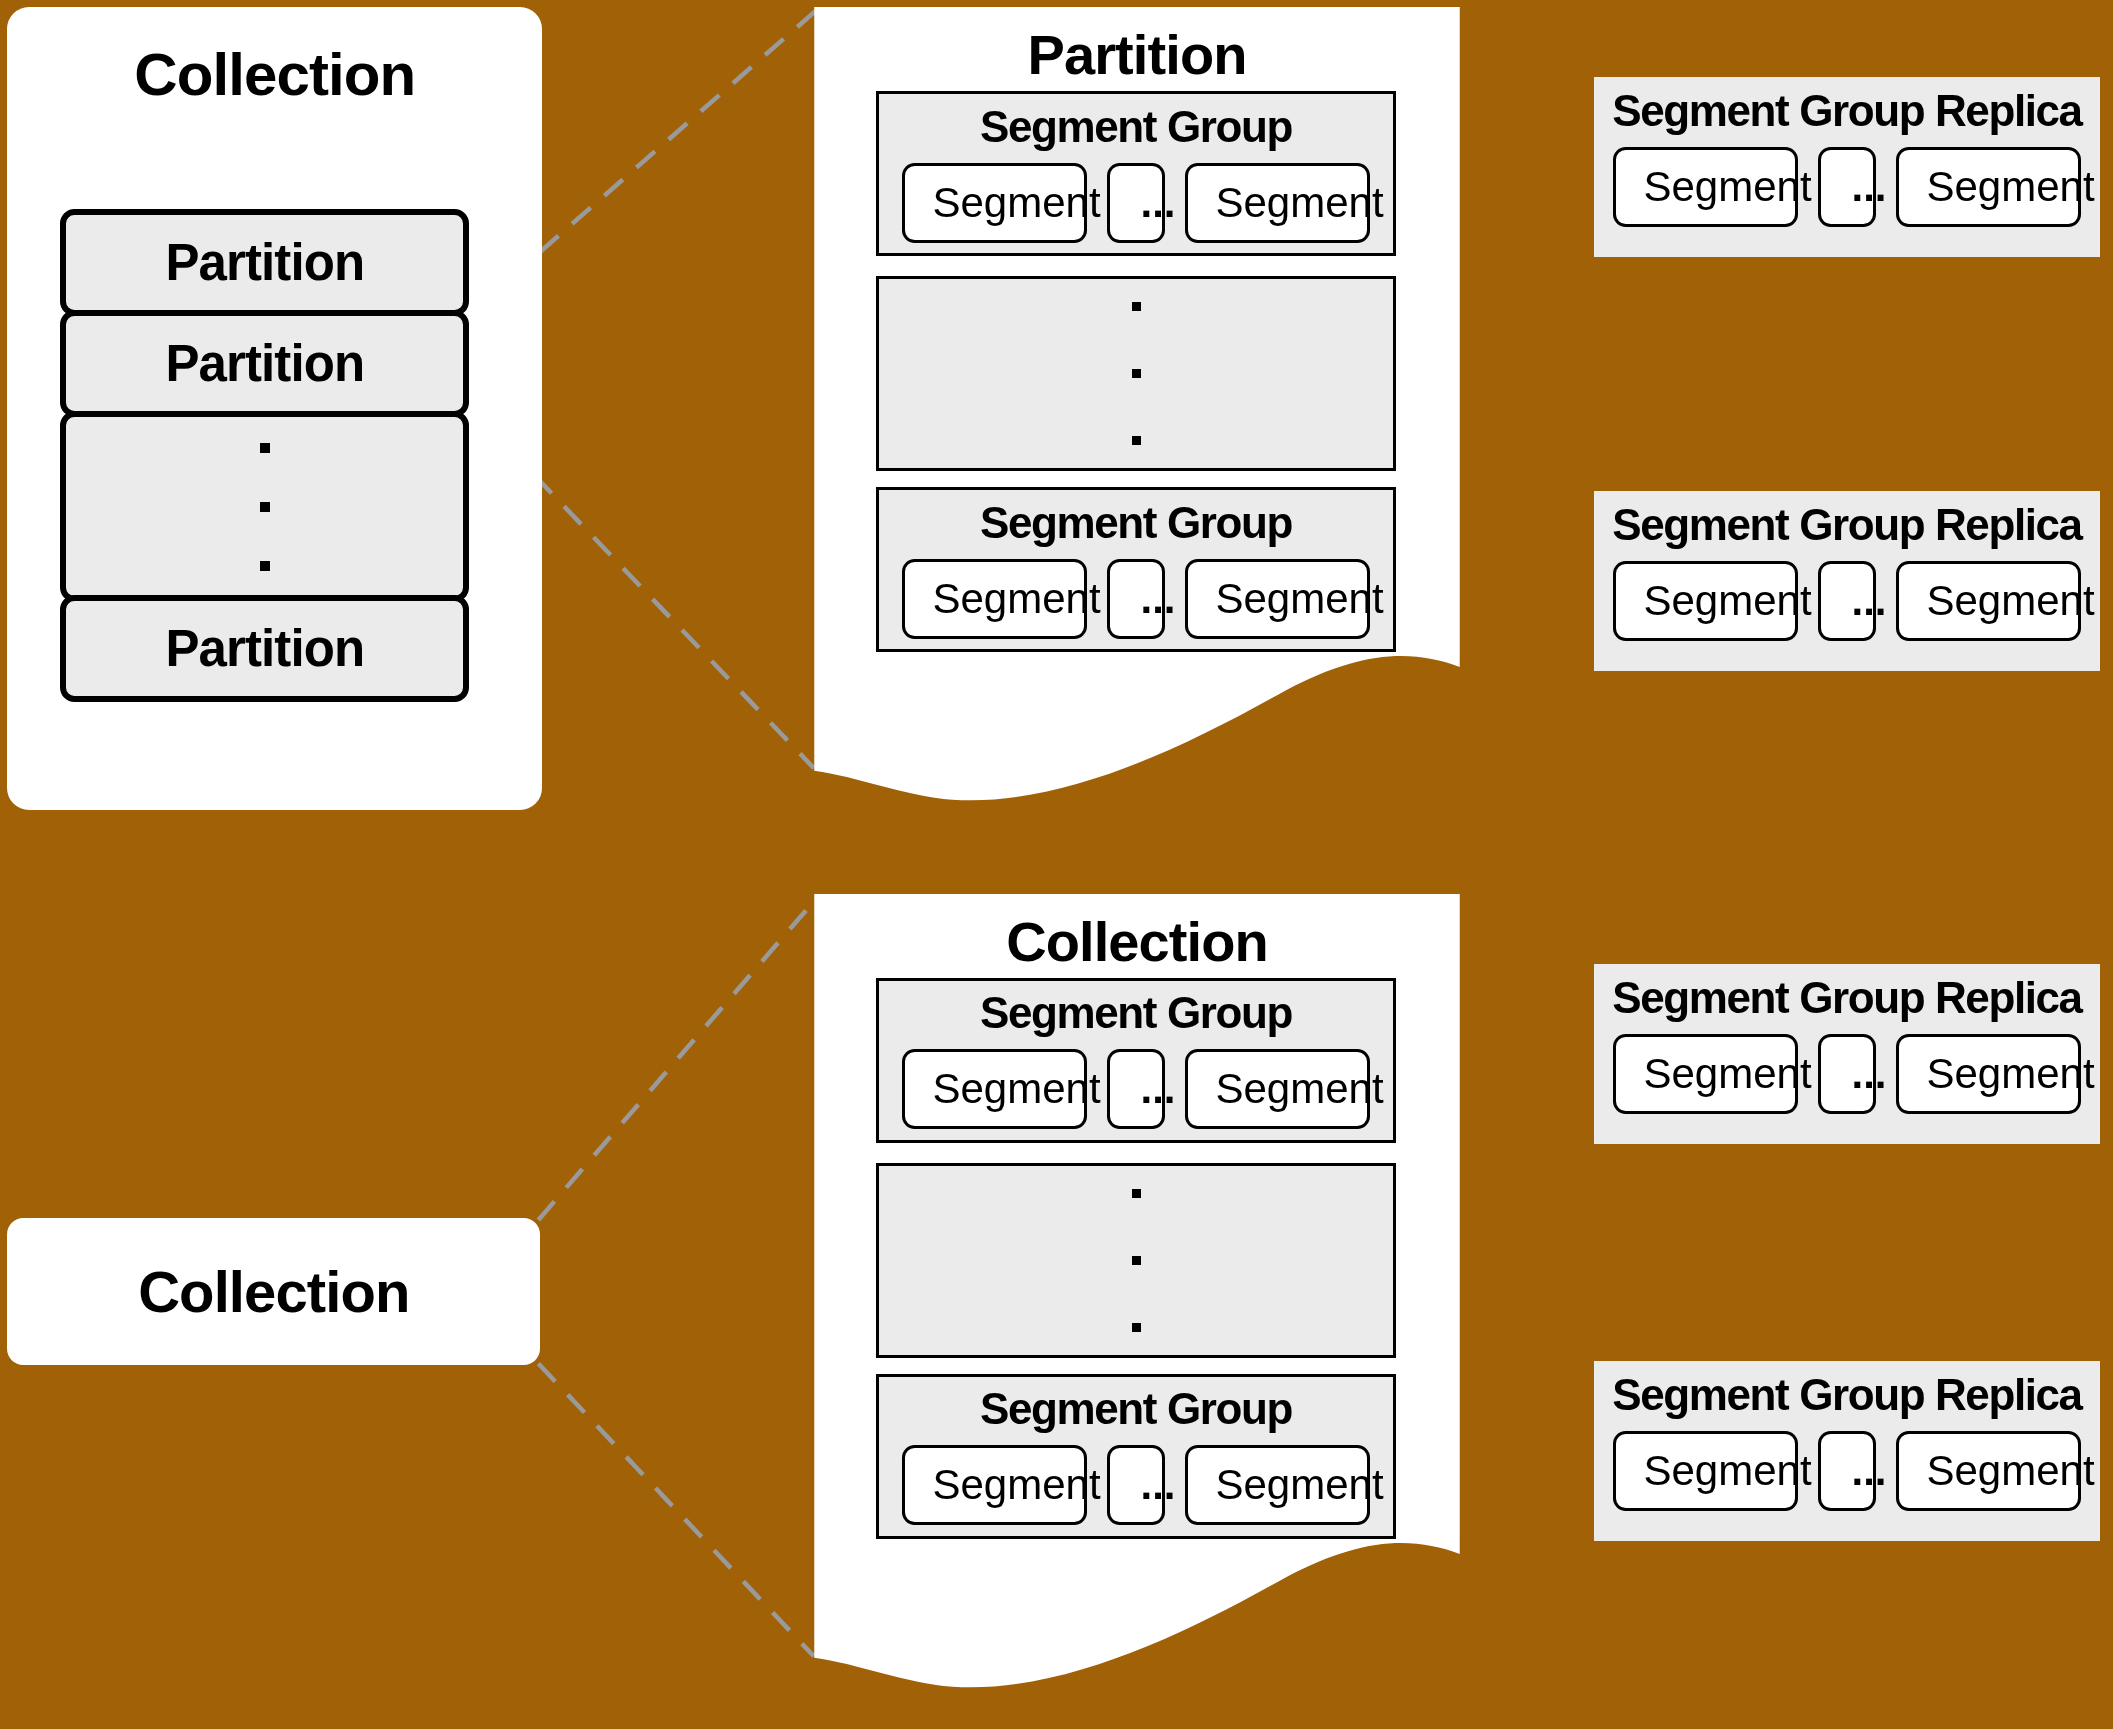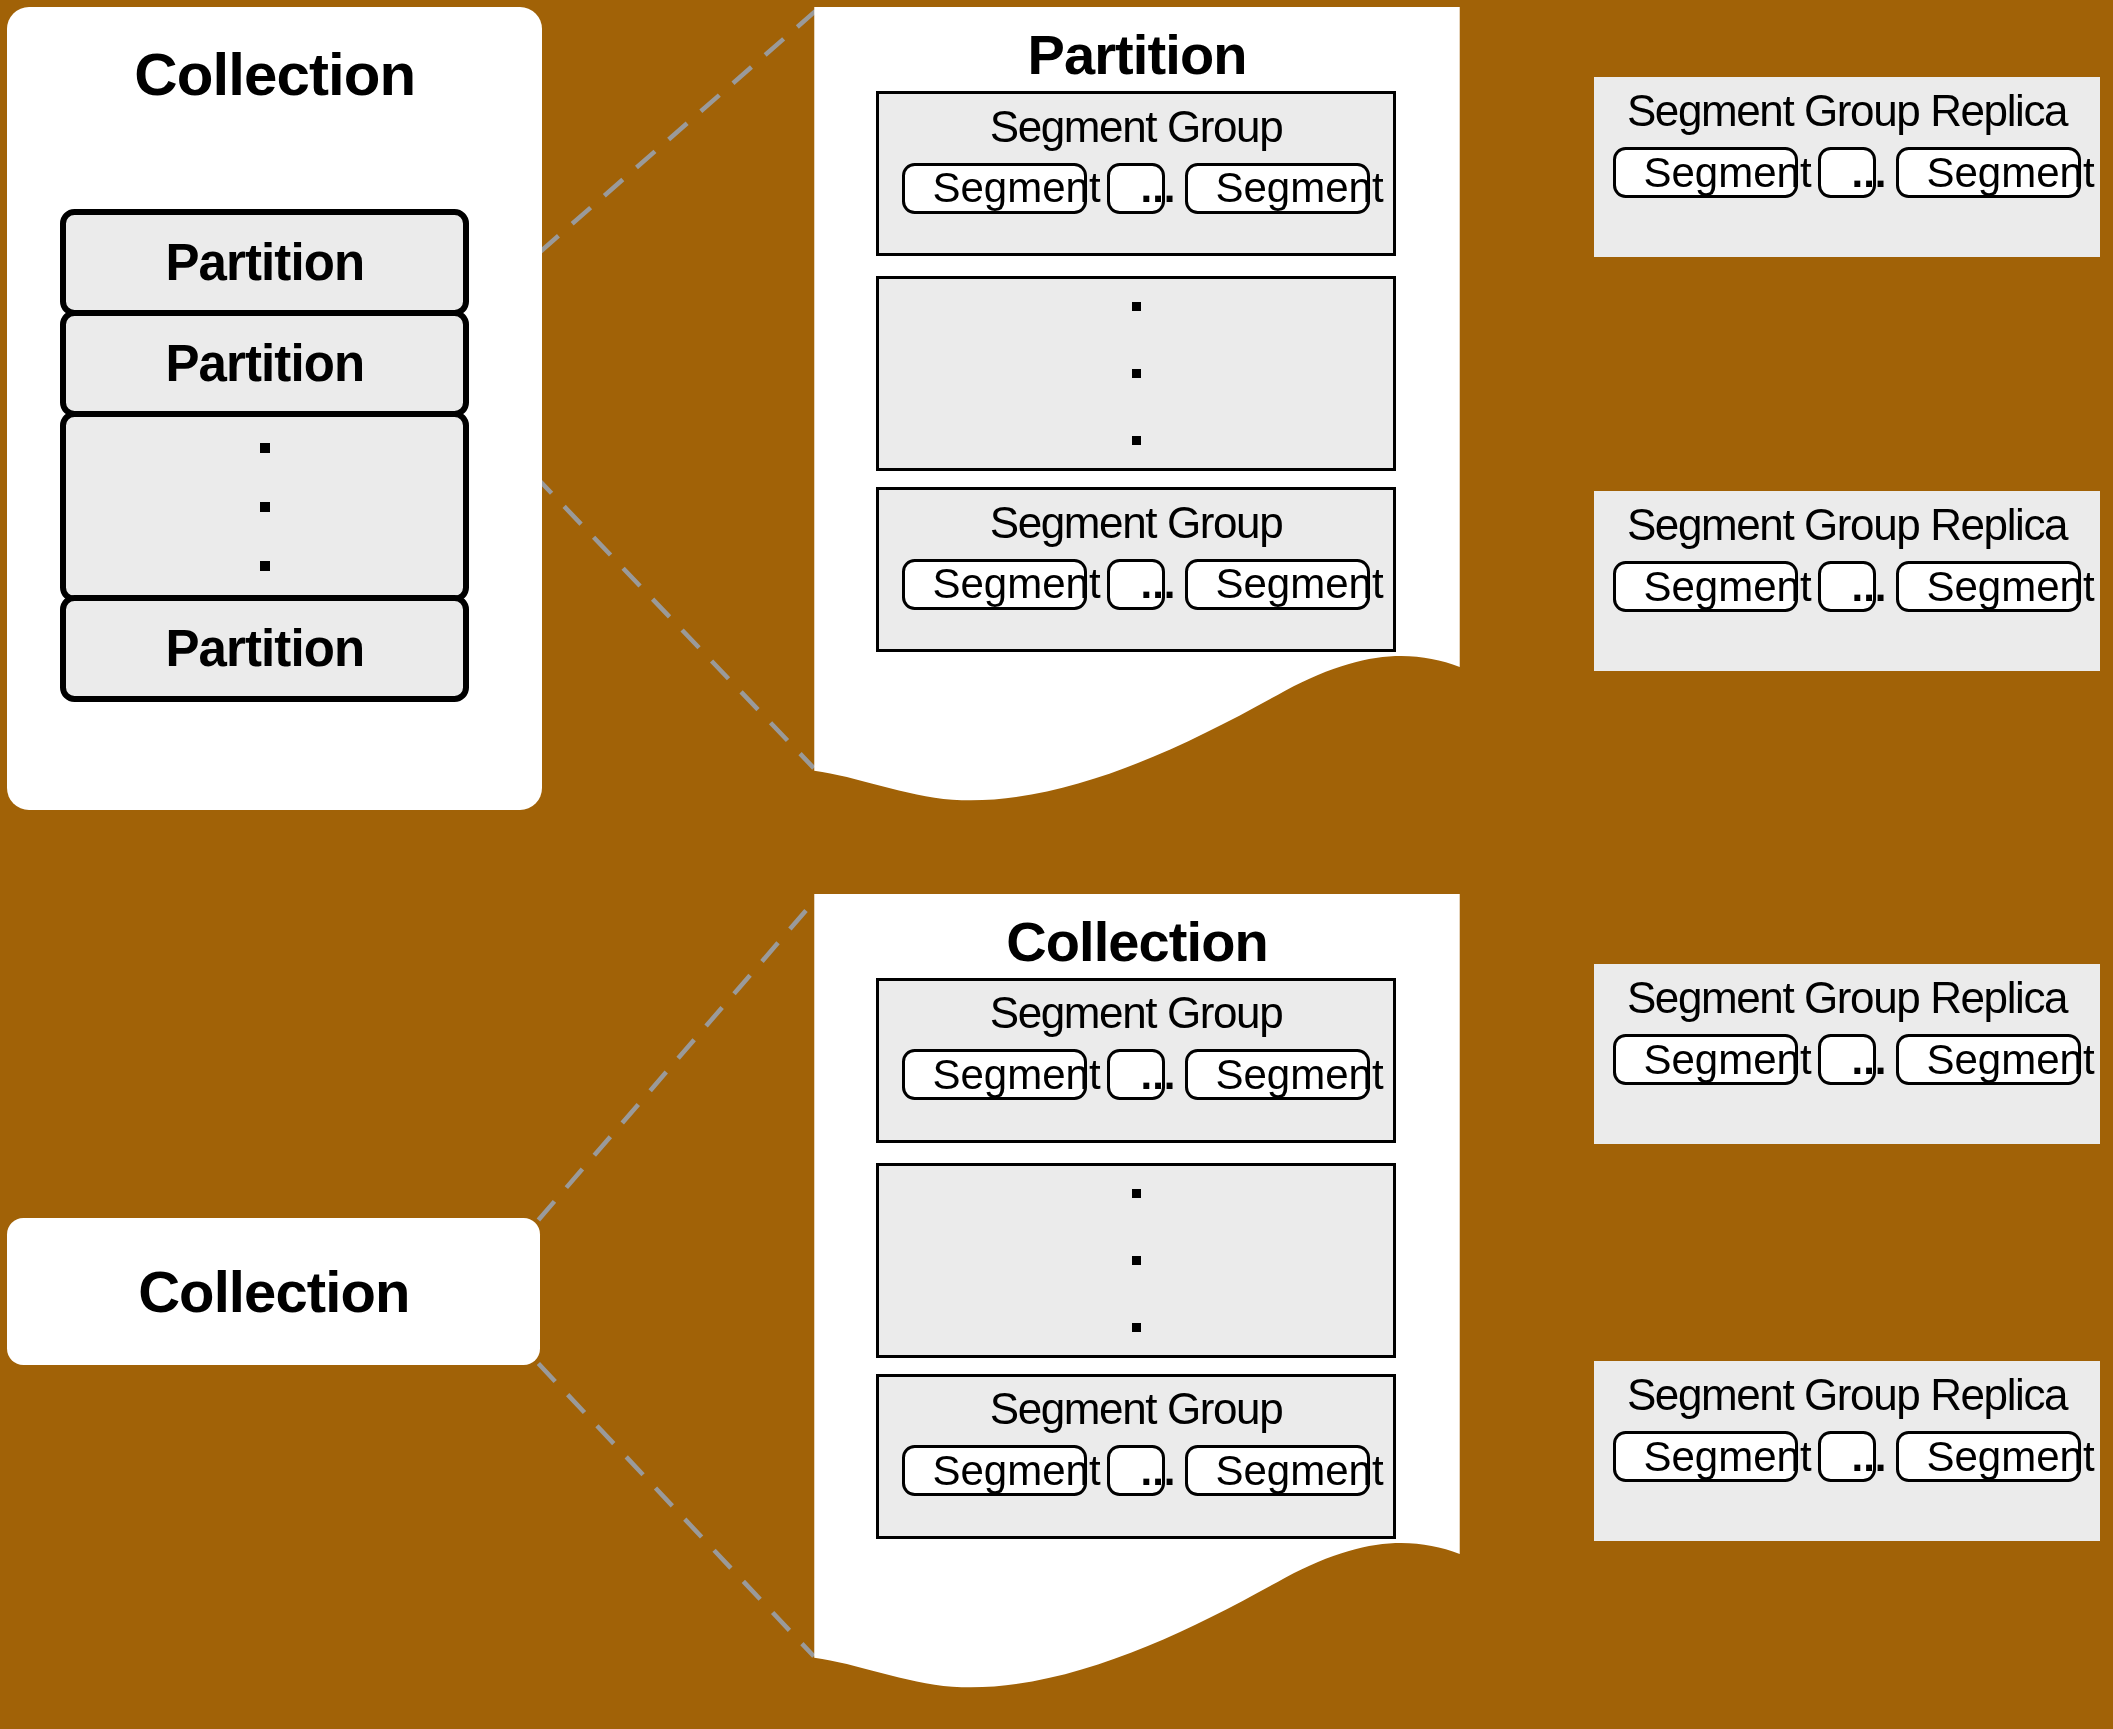--- a/index.html
+++ b/index.html
@@ -35,24 +35,24 @@
   
   .wavy-panel { position:absolute; width:646px; height:800px; z-index:1; }
   .wavy-panel > svg.shape { position:absolute; left:0; top:0; }
   .wavy-panel .big-title { top:14.5px; font-size:56px; }
 
   .sg { position:absolute; left:62px; width:520px; height:165px;
         background:#ebebeb; border:3.6px solid #000; z-index:2; }
   .sg-a { top:84px; }
   .sg-dots { top:269px; height:195px; }
   .sg-b { top:480px; }
-  .sg-title { text-align:center; font-weight:normal; font-size:44px;
+  .sg-title { text-align:center; font-weight:bold; font-size:44px;
               letter-spacing:-1.4px; margin-top:7.3px; color:#000; }
   .chip-row { display:flex; justify-content:center; align-items:center; gap:20px; margin-top:11px; }
-  .chip { height:51px; background:#fff; border:3.6px solid #000; border-radius:12.7px;
+  .chip { height:80px; background:#fff; border:3.6px solid #000; border-radius:12.7px;
           display:flex; align-items:center; justify-content:center;
           font-size:42px; color:#000;padding-left:44px; }
   .chip-seg { width:185px; }
   .chip-dots { width:58px; font-weight:bold; }
   .sg-dots .vdots { width:100%; height:100%; gap:58px; }
   .sg-dots .vdot { width:9px; height:9px; }
 
   
   .replica { position:absolute; left:1594px; width:506px; height:180px;
              background:#ebebeb; z-index:1; }

